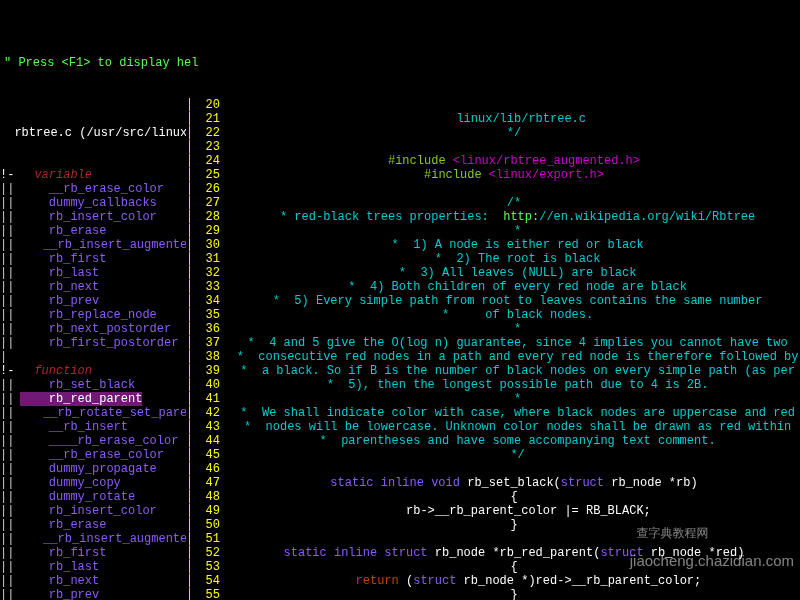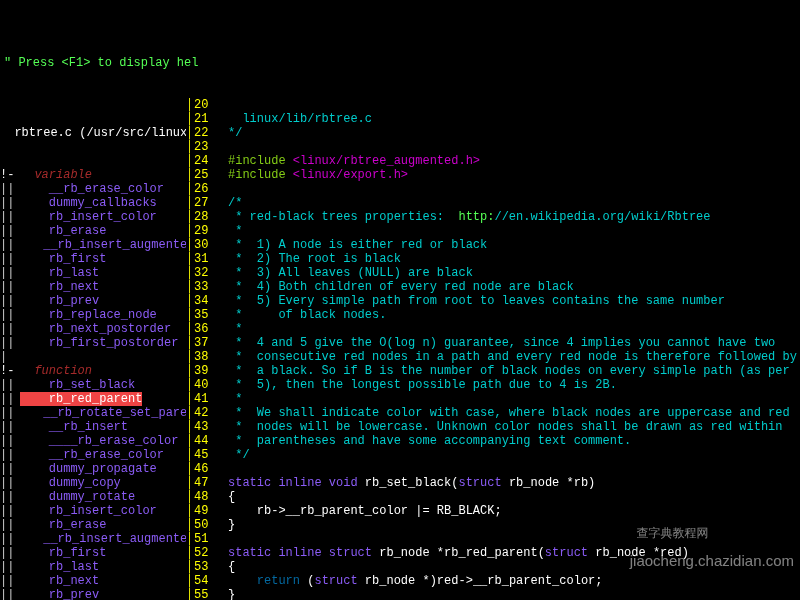--- a/index.html
+++ b/index.html
@@ -16,33 +16,33 @@
   }
   .topbar { color: #5f5; padding-left: 4px; }
   .main { display: flex; height: 556px; }
   .sidebar { width: 186px; overflow: hidden; }
   .sidebar .title { color: #fff; }
   .sidebar .row { display: flex; }
   .sidebar .mark { color: #ccc; width: 20px; display: inline-block; }
   .sidebar .parent-mark { color: #fff; width: 20px; display: inline-block; }
   .sidebar .cat { color: #a52a2a; font-style: italic; }
   .sidebar .fn { color: #8b5cf6; cursor: pointer; }
-  .sidebar .fn.sel { background: #ef4444; color: #fff; }
+  .sidebar .fn.sel { background: #701a75; color: #fff; }
   .vbar { width: 8px; background: #000; color: #ff0; }
   .code { flex: 1; overflow: hidden; }
   .code .line { display: flex; }
-  .code .ln { color: #ff0; width: 28px; padding-right: 2px; }
-  .code .tx { flex: 1; padding-left: 6px; }
+  .code .ln { color: #ff0; width: 28px; text-align: right; padding-right: 2px; }
+  .code .tx { flex: 1; padding-left: 6px; text-align: center; }
   .c-comment { color: #0cc; }
   .c-pp { color: #84cc16; }
   .c-str { color: #c0c; }
   .c-ty { color: #8b5cf6; }
   .c-green { color: #5f5; }
   .c-id { color: #fff; }
-  .c-return { color: #0369a1; }
+  .c-return { color: #c2410c; }
   .watermark { position: absolute; right: 6px; bottom: 18px; font-family: sans-serif; font-size: 12px; color: #fff; opacity: .5; margin-left: 9px; }
   .watermark small { font-size: 15px; display: block; text-align: right; }
 </style>
 </head>
 <body>
 
 
 
 <div class="topbar">" Press &lt;F1&gt; to display hel</div>
 

